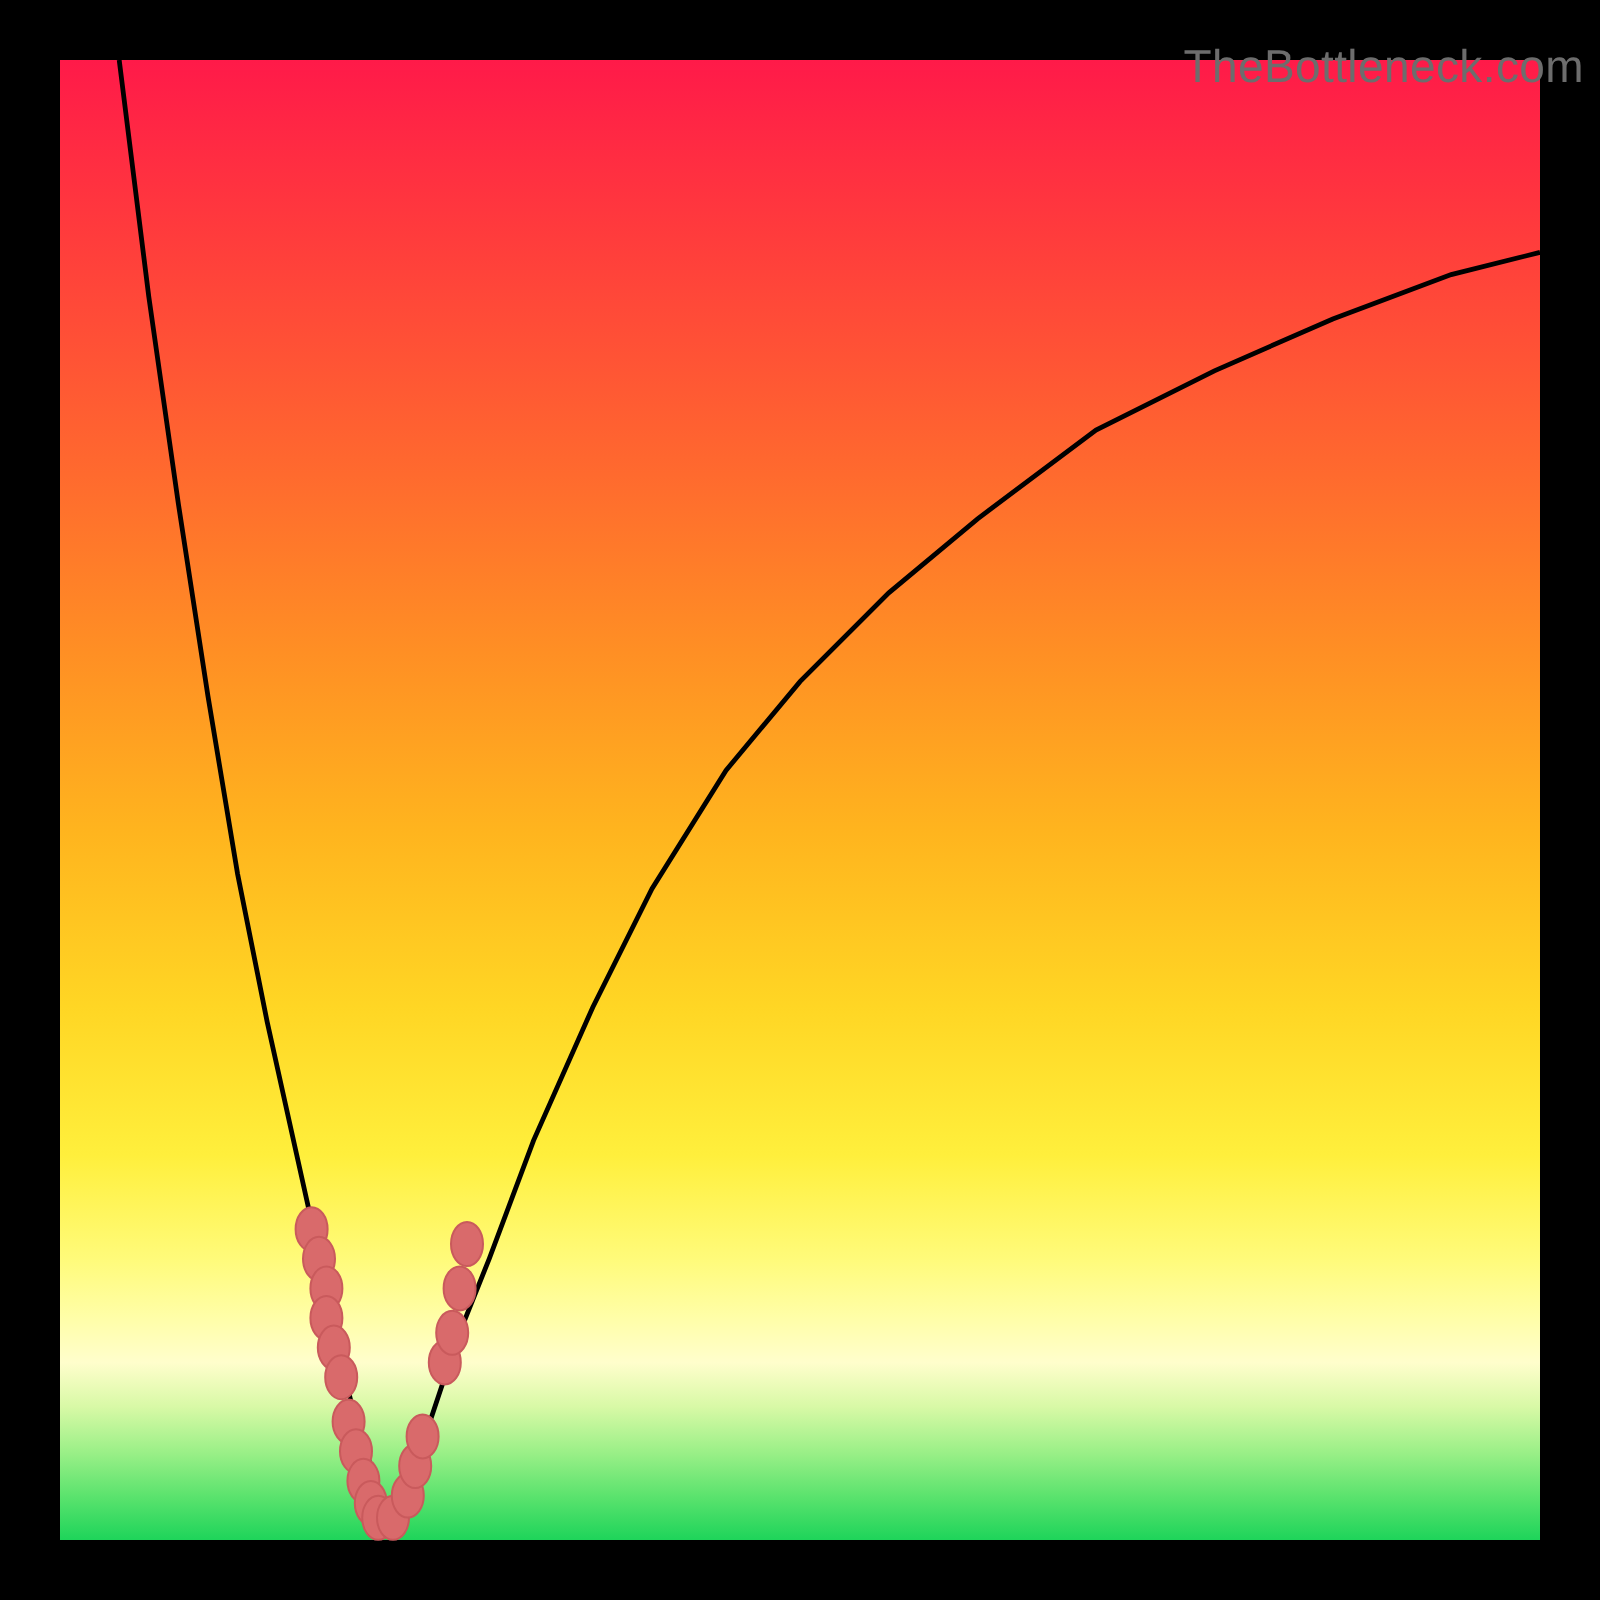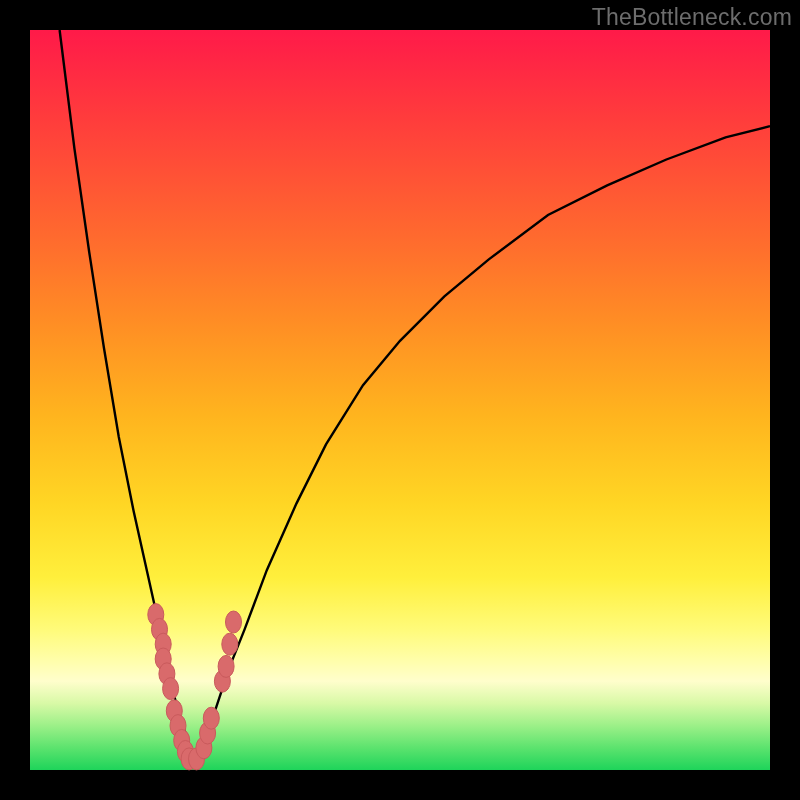--- a/index.html
+++ b/index.html
@@ -43,21 +43,21 @@
   }
   .plot-area svg {
     position: absolute;
     inset: 0;
     width: 100%;
     height: 100%;
     overflow: visible;
   }
   .watermark {
     position: absolute;
-    top: 4px;
+    top: 20px;
     right: 8px;
     color: #6d6d6d;
     font-size: 23px;
     font-weight: 400;
     letter-spacing: 0.2px;
     user-select: none;
   }
 </style>
 </head>
 <body>

